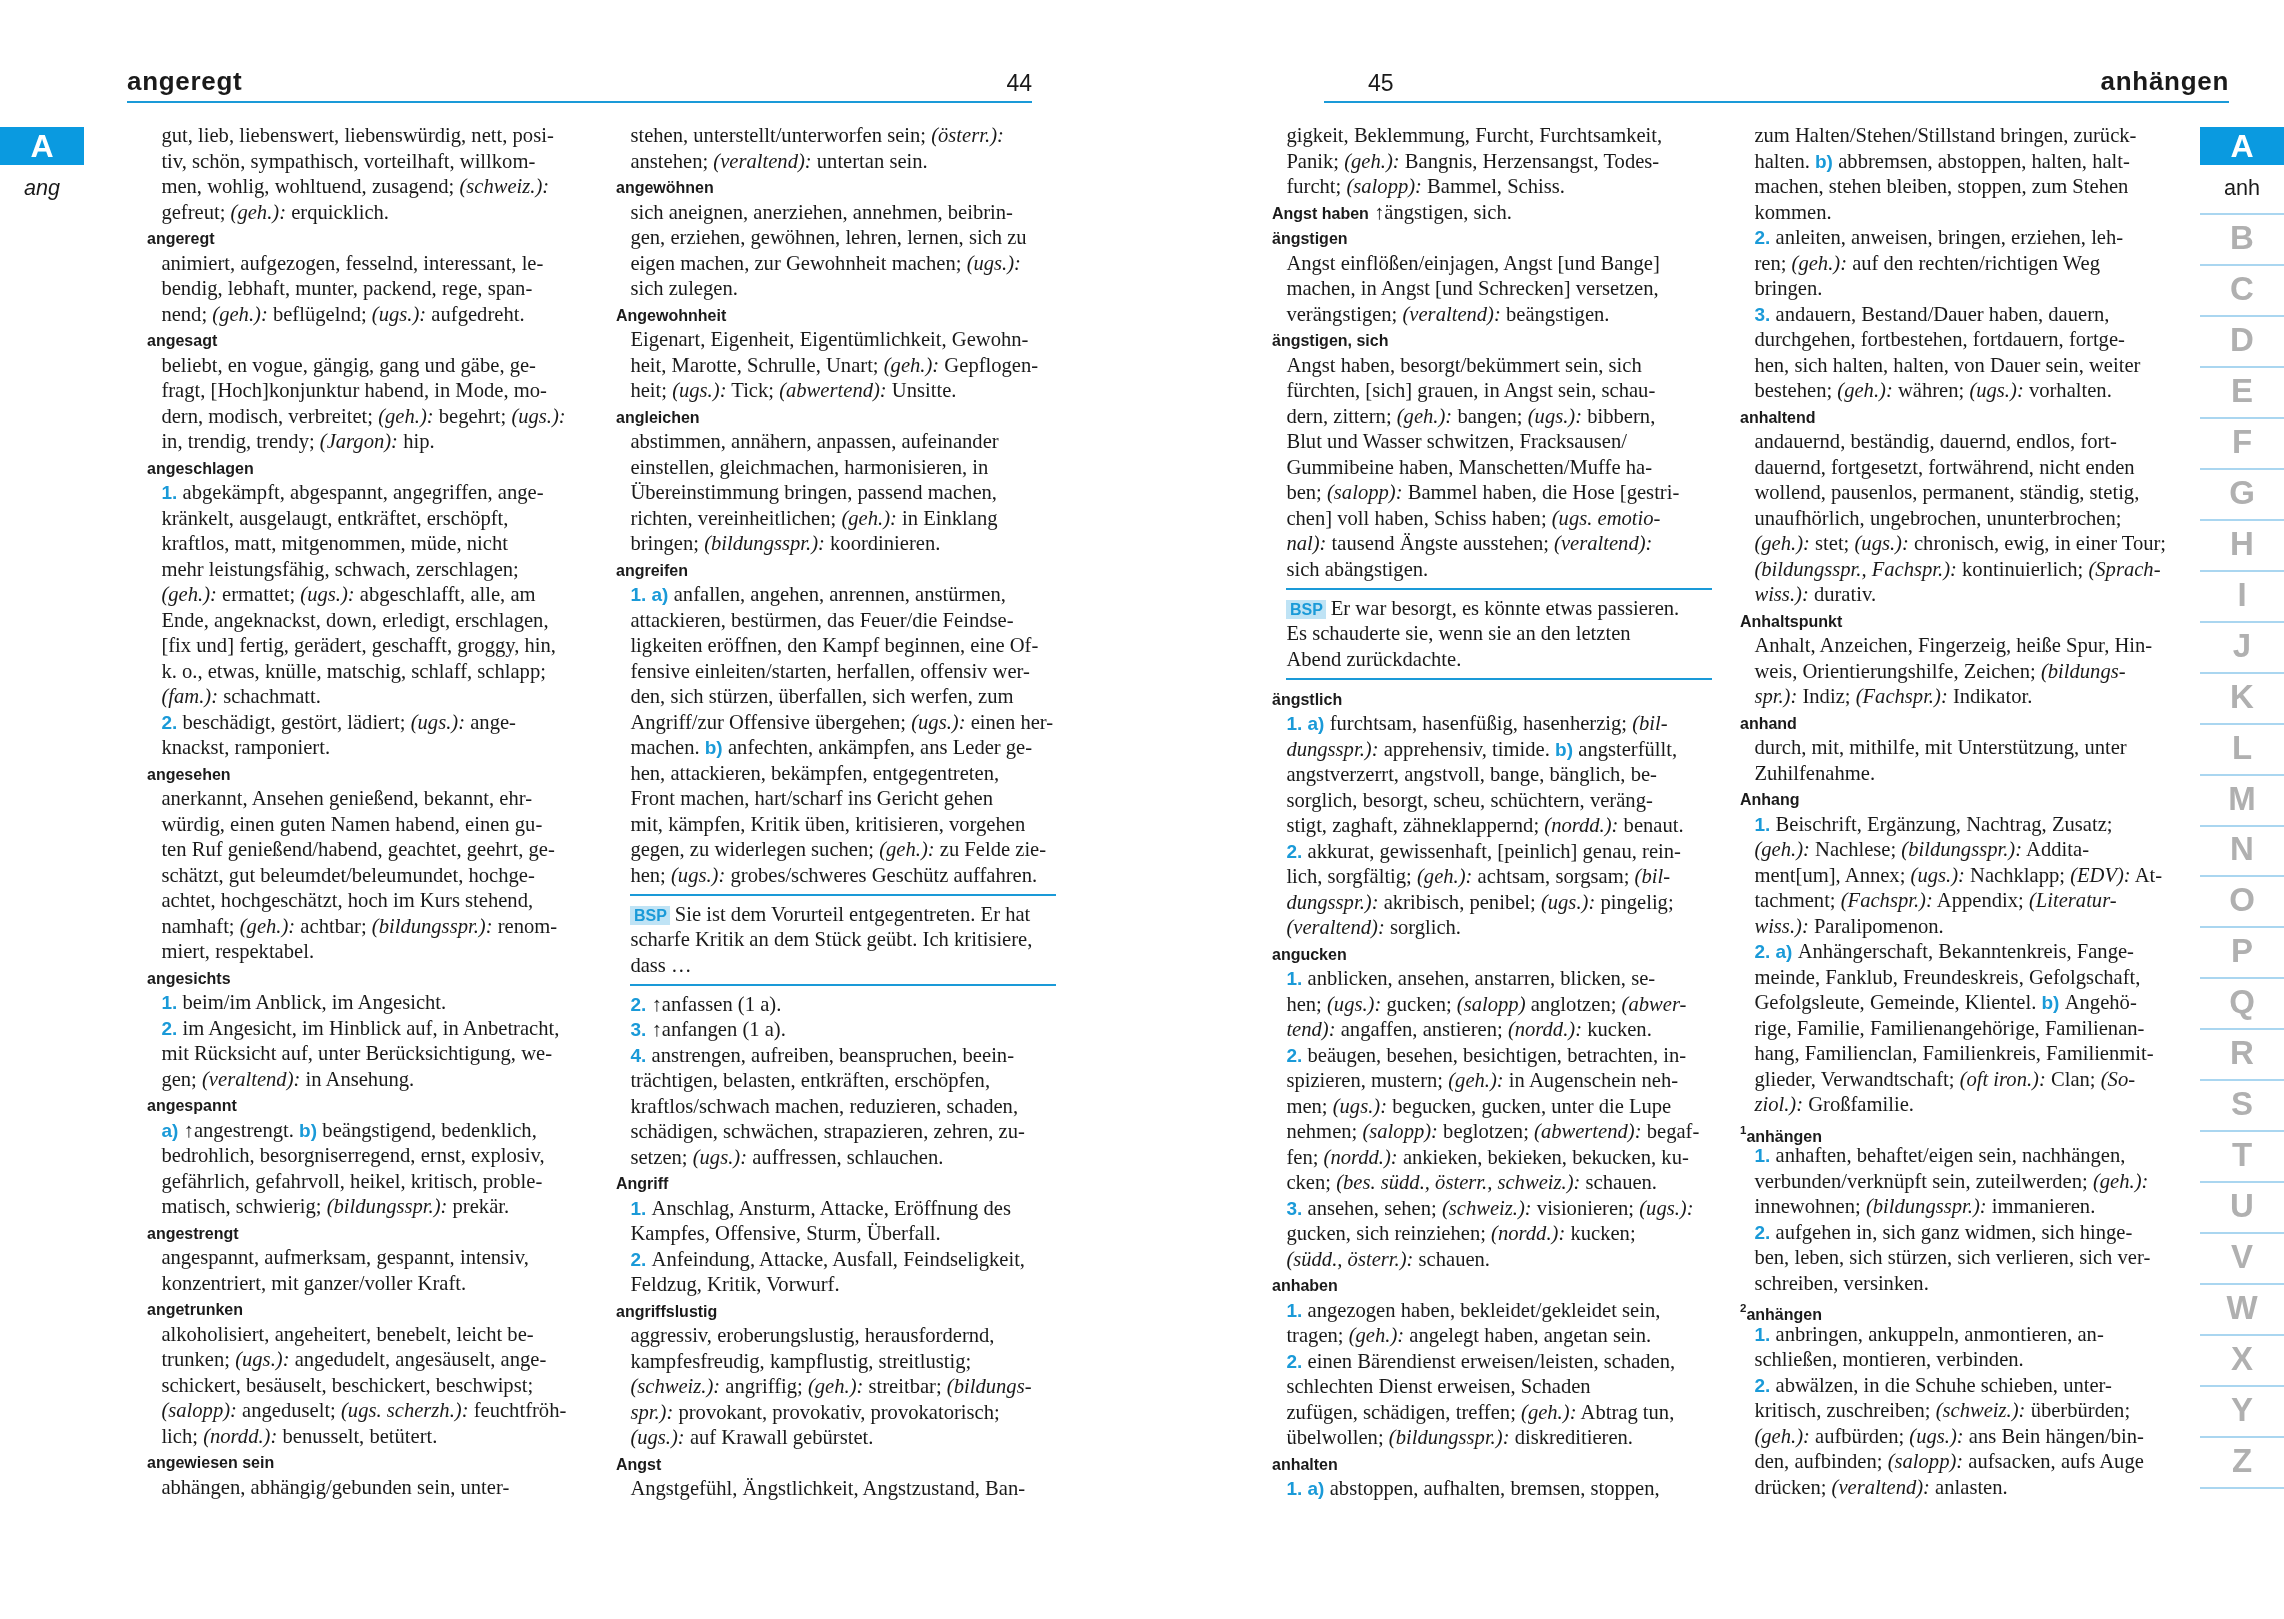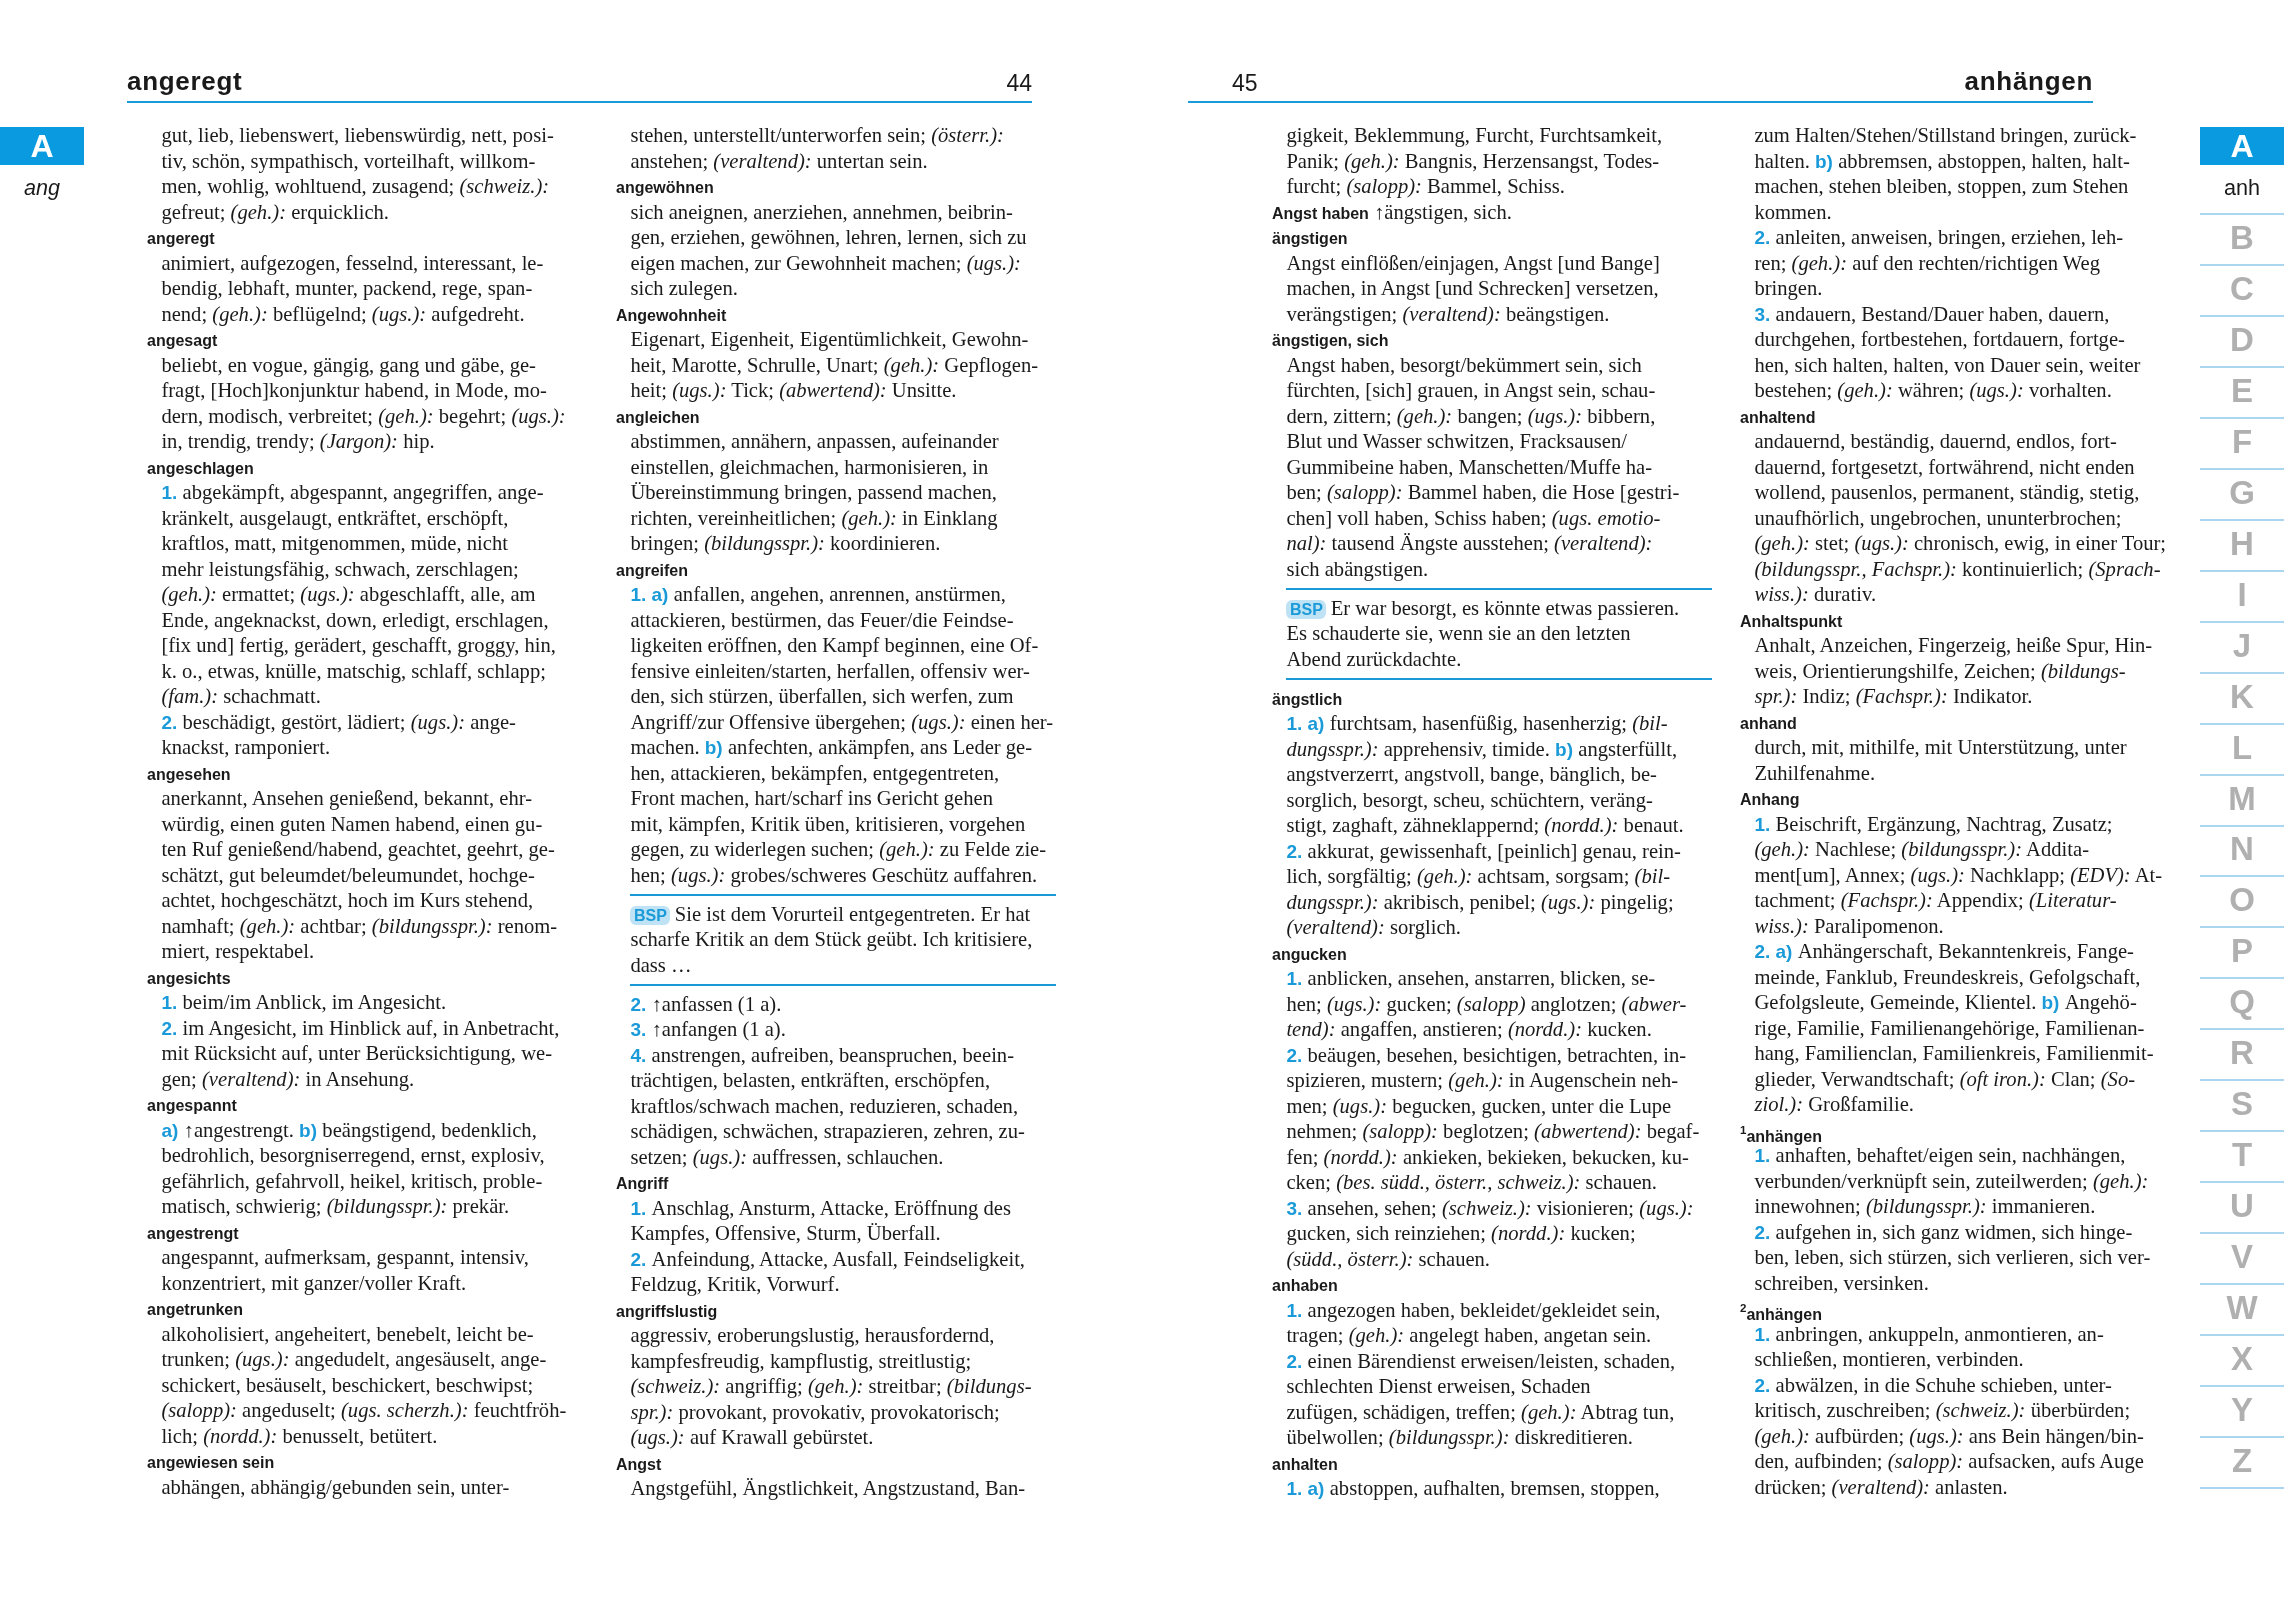--- a/index.html
+++ b/index.html
@@ -7,36 +7,36 @@
   .hdr{position:absolute;top:63px;height:38px;border-bottom:2.9px solid #1a9ad8;font-family:"Liberation Sans",sans-serif;}
   .hdr .word{position:absolute;bottom:4.3px;font-weight:bold;font-size:26px;letter-spacing:0.7px;}
   .hdr .pnum{position:absolute;bottom:4.3px;font-size:23px;margin-left:44px;}
   .col{position:absolute;top:123px;width:440px;font-family:"Liberation Serif",serif;font-size:20.6px;line-height:25.5px;margin-left:20px;}
   .ln{white-space:nowrap;height:25.5px;}
   .ind{padding-left:14.4px;}
   .it{font-style:italic;}
   .num{font-family:"Liberation Sans",sans-serif;font-weight:bold;color:#1a9ad8;font-size:19px;}
   .head{font-family:"Liberation Sans",sans-serif;font-weight:bold;font-size:16px;}
   .sup{font-family:"Liberation Sans",sans-serif;font-size:11.5px;vertical-align:super;font-weight:bold;}
-  .bsp{display:inline-block;background:#bfe3f5;color:#1a9ad8;font-family:"Liberation Sans",sans-serif;font-weight:bold;font-size:16px;line-height:19px;padding:0 3.6px;margin-right:4.3px;border-radius:6px;}
+  .bsp{display:inline-block;background:#bfe3f5;color:#1a9ad8;font-family:"Liberation Sans",sans-serif;font-weight:bold;font-size:16px;line-height:19px;padding:0 3.6px;margin-right:4.3px;}
   .rule{height:0;border-top:2.2px solid #1a9ad8;margin:5.8px 0 5.8px 14.4px;}
   .tabs{position:absolute;font-family:"Liberation Sans",sans-serif;}
   .tab-active{position:absolute;width:84px;height:38px;background:#0a9ae0;color:#fff;font-weight:bold;font-size:32px;text-align:center;line-height:38px;}
   .tab-sub{position:absolute;font-size:21.6px;color:#1a1a1a;width:84px;text-align:center;}
   .tab-letter{position:absolute;width:84px;height:50px;border-bottom:2.2px solid #aad6f0;color:#b0b0b0;font-weight:bold;font-size:33px;text-align:center;line-height:48px;}
 </style>
 </head>
 <body>
 
 <div class="hdr" style="left:127px;width:905px;">
   <span class="word" style="left:0;">angeregt</span>
   <span class="pnum" style="right:0;">44</span>
 </div>
 
-<div class="hdr" style="left:1188px;width:905px;">
+<div class="hdr" style="left:1324px;width:905px;">
   <span class="pnum" style="left:0;">45</span>
   <span class="word" style="right:0;">anhängen</span>
 </div>
 
 <div class="tabs" style="left:0;top:127px;">
   <div class="tab-active" style="left:0;top:0;">A</div>
   <div class="tab-sub" style="left:0;top:48px;font-style:italic;">ang</div>
 </div>
 
 <div class="tabs" style="left:2200px;top:127px;">

